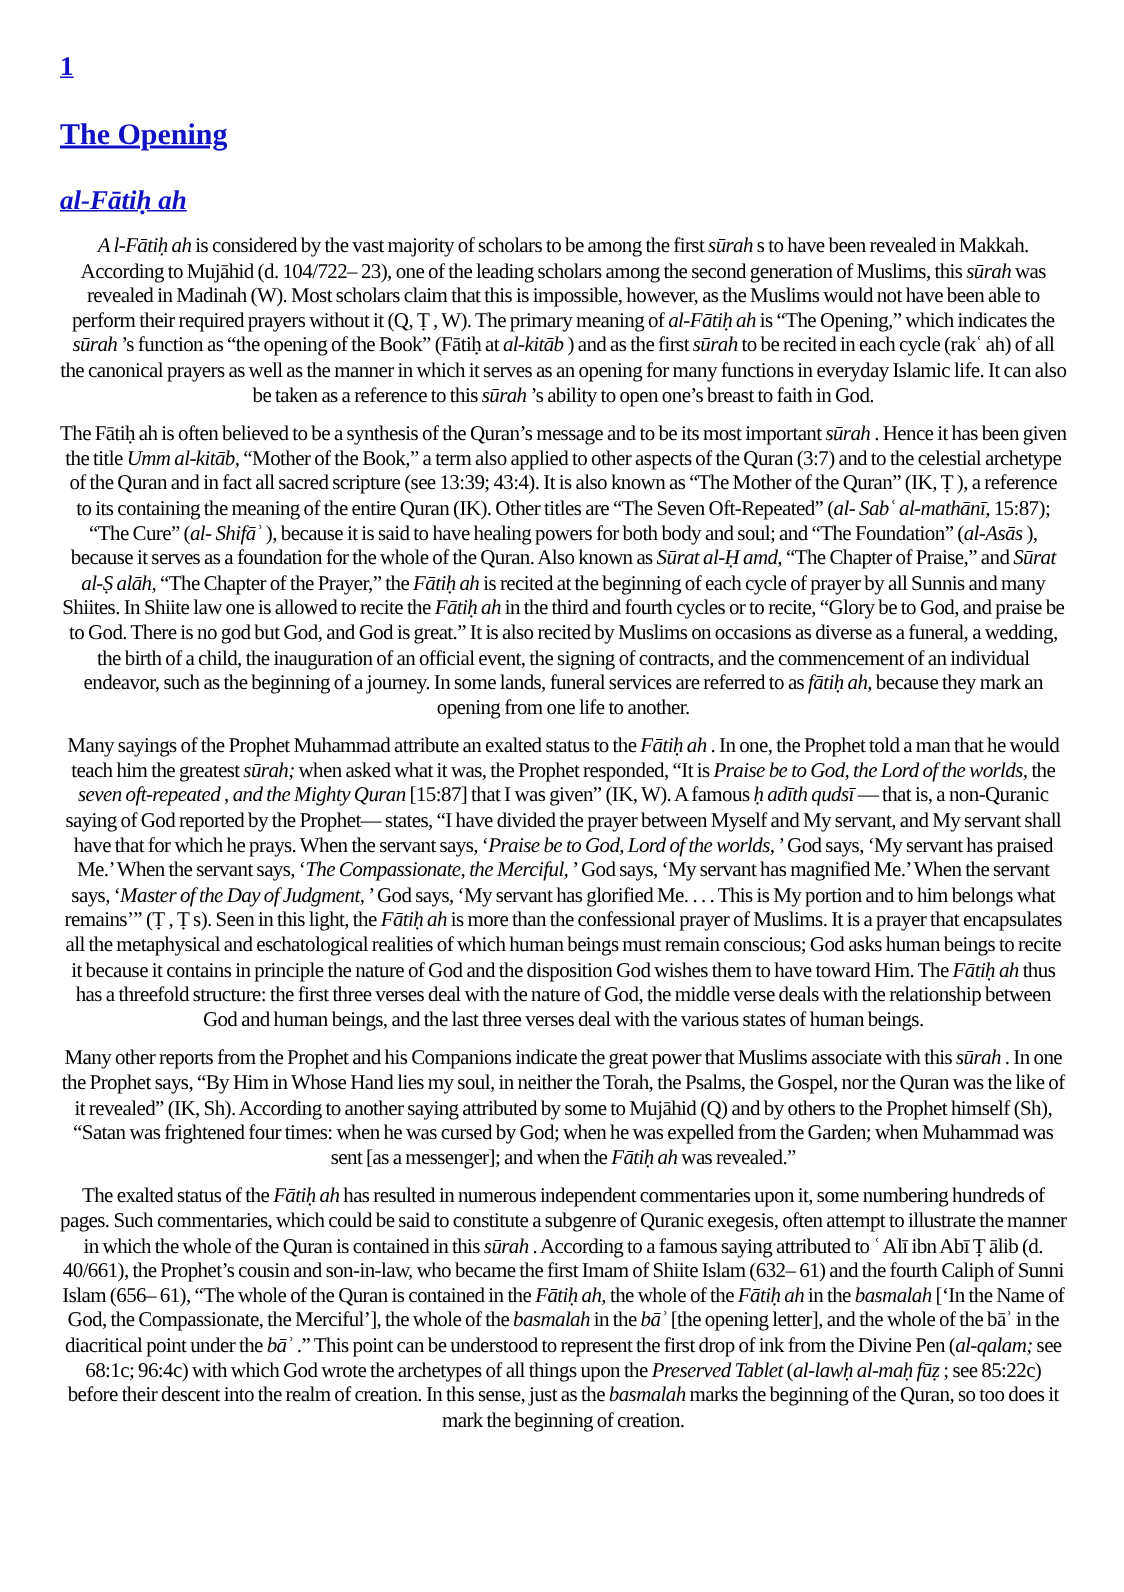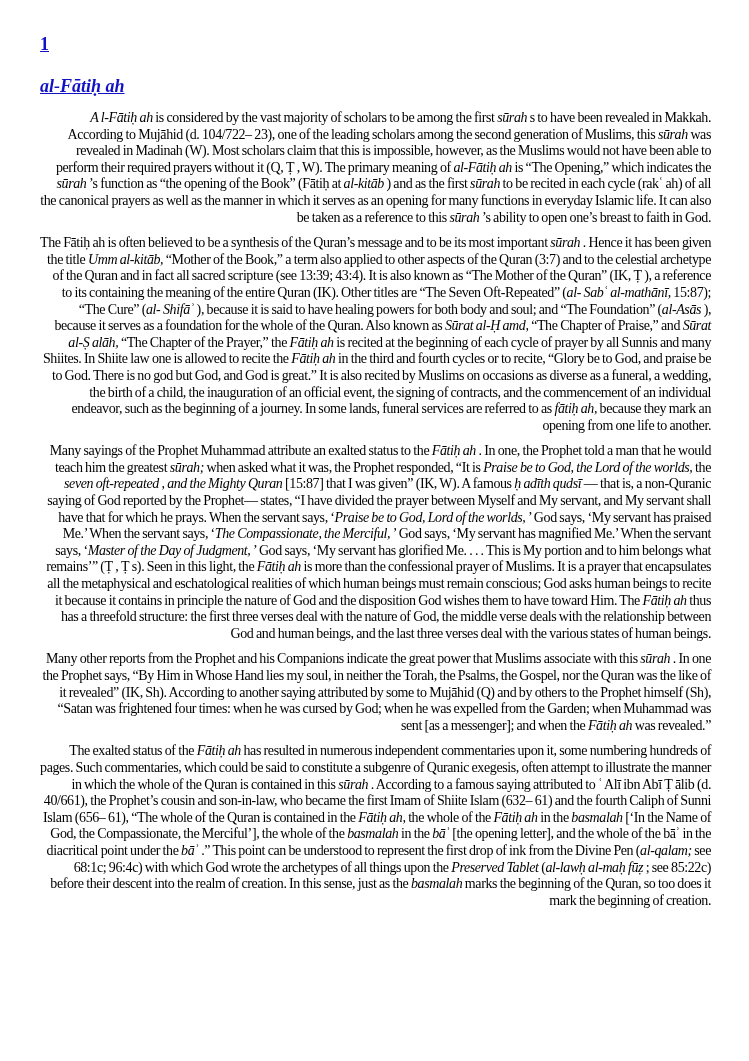--- a/index.html
+++ b/index.html
@@ -44,31 +44,32 @@
   }
   .body-text {
     margin-top: 13px;
   }
   .body-text p {
     margin: 0 0 9px 0;
     font-size: 14px;
     line-height: 16.6px;
     letter-spacing: -0.4px;
     word-spacing: -0.5px;
-    text-align: right;
+    text-align: center;
     color: #000000;
   }
   .body-text i { font-style: italic; }
 </style>
 </head>
 <body>
 
 <div class="page" style="background: rgb(255, 255, 255); color: rgb(0, 0, 0);">
   <div class="content">
     <h2 class="chapter-number" style="color: rgb(18, 18, 196);">1</h2>
+    <h1 class="chapter-title" style="color: rgb(18, 18, 196);">The Opening</h1>
     <h3 class="chapter-subtitle" style="color: rgb(18, 18, 196);">al-Fātiḥ ah</h3>
     <div class="body-text">
         <p><i>A l-Fātiḥ ah</i><span> is considered by the vast majority of scholars to be among the first </span><i>sūrah</i><span> s to have been revealed in Makkah. According to Mujāhid (d. 104/722– 23), one of the leading scholars among the second generation of Muslims, this </span><i>sūrah</i><span> was revealed in Madinah (W). Most scholars claim that this is impossible, however, as the Muslims would not have been able to perform their required prayers without it (Q, Ṭ , W). The primary meaning of </span><i>al-Fātiḥ ah</i><span> is “The Opening,” which indicates the </span><i>sūrah</i><span> ’s function as “the opening of the Book” (Fātiḥ at </span><i>al-kitāb</i><span> ) and as the first </span><i>sūrah</i><span> to be recited in each cycle (rakʿ ah) of all the canonical prayers as well as the manner in which it serves as an opening for many functions in everyday Islamic life. It can also be taken as a reference to this </span><i>sūrah</i><span> ’s ability to open one’s breast to faith in God.</span></p>
         <p><span>The Fātiḥ ah is often believed to be a synthesis of the Quran’s message and to be its most important </span><i>sūrah</i><span> . Hence it has been given the title </span><i>Umm al-kitāb,</i><span> “Mother of the Book,” a term also applied to other aspects of the Quran (3:7) and to the celestial archetype of the Quran and in fact all sacred scripture (see 13:39; 43:4). It is also known as “The Mother of the Quran” (IK, Ṭ ), a reference to its containing the meaning of the entire Quran (IK). Other titles are “The Seven Oft-Repeated” (</span><i>al- Sabʿ al-mathānī,</i><span> 15:87); “The Cure” (</span><i>al- Shifāʾ</i><span> ), because it is said to have healing powers for both body and soul; and “The Foundation” (</span><i>al-Asās</i><span> ), because it serves as a foundation for the whole of the Quran. Also known as </span><i>Sūrat al-Ḥ amd,</i><span> “The Chapter of Praise,” and </span><i>Sūrat al-Ṣ alāh,</i><span> “The Chapter of the Prayer,” the </span><i>Fātiḥ ah</i><span> is recited at the beginning of each cycle of prayer by all Sunnis and many Shiites. In Shiite law one is allowed to recite the </span><i>Fātiḥ ah</i><span> in the third and fourth cycles or to recite, “Glory be to God, and praise be to God. There is no god but God, and God is great.” It is also recited by Muslims on occasions as diverse as a funeral, a wedding, the birth of a child, the inauguration of an official event, the signing of contracts, and the commencement of an individual endeavor, such as the beginning of a journey. In some lands, funeral services are referred to as </span><i>fātiḥ ah,</i><span> because they mark an opening from one life to another.</span></p>
         <p><span>Many sayings of the Prophet Muhammad attribute an exalted status to the </span><i>Fātiḥ ah</i><span> . In one, the Prophet told a man that he would teach him the greatest </span><i>sūrah;</i><span> when asked what it was, the Prophet responded, “It is </span><i>Praise be to God, the Lord of the worlds,</i><span> the </span><i>seven oft-repeated</i><span> , </span><i>and the Mighty Quran</i><span> [15:87] that I was given” (IK, W). A famous </span><i>ḥ adīth qudsī</i><span> — that is, a non-Quranic saying of God reported by the Prophet— states, “I have divided the prayer between Myself and My servant, and My servant shall have that for which he prays. When the servant says, ‘</span><i>Praise be to God, Lord of the worlds,</i><span> ’ God says, ‘My servant has praised Me.’ When the servant says, ‘</span><i>The Compassionate, the Merciful,</i><span> ’ God says, ‘My servant has magnified Me.’ When the servant says, ‘</span><i>Master of the Day of Judgment,</i><span> ’ God says, ‘My servant has glorified Me. . . . This is My portion and to him belongs what remains’” (Ṭ , Ṭ s). Seen in this light, the </span><i>Fātiḥ ah</i><span> is more than the confessional prayer of Muslims. It is a prayer that encapsulates all the metaphysical and eschatological realities of which human beings must remain conscious; God asks human beings to recite it because it contains in principle the nature of God and the disposition God wishes them to have toward Him. The </span><i>Fātiḥ ah</i><span> thus has a threefold structure: the first three verses deal with the nature of God, the middle verse deals with the relationship between God and human beings, and the last three verses deal with the various states of human beings.</span></p>
         <p><span>Many other reports from the Prophet and his Companions indicate the great power that Muslims associate with this </span><i>sūrah</i><span> . In one the Prophet says, “By Him in Whose Hand lies my soul, in neither the Torah, the Psalms, the Gospel, nor the Quran was the like of it revealed” (IK, Sh). According to another saying attributed by some to Mujāhid (Q) and by others to the Prophet himself (Sh), “Satan was frightened four times: when he was cursed by God; when he was expelled from the Garden; when Muhammad was sent [as a messenger]; and when the </span><i>Fātiḥ ah</i><span> was revealed.”</span></p>
         <p><span>The exalted status of the </span><i>Fātiḥ ah</i><span> has resulted in numerous independent commentaries upon it, some numbering hundreds of pages. Such commentaries, which could be said to constitute a subgenre of Quranic exegesis, often attempt to illustrate the manner in which the whole of the Quran is contained in this </span><i>sūrah</i><span> . According to a famous saying attributed to ʿ Alī ibn Abī Ṭ ālib (d. 40/661), the Prophet’s cousin and son-in-law, who became the first Imam of Shiite Islam (632– 61) and the fourth Caliph of Sunni Islam (656– 61), “The whole of the Quran is contained in the </span><i>Fātiḥ ah,</i><span> the whole of the </span><i>Fātiḥ ah</i><span> in the </span><i>basmalah</i><span> [‘In the Name of God, the Compassionate, the Merciful’], the whole of the </span><i>basmalah</i><span> in the </span><i>bāʾ</i><span> [the opening letter], and the whole of the bāʾ in the diacritical point under the </span><i>bāʾ</i><span> .” This point can be understood to represent the first drop of ink from the Divine Pen (</span><i>al-qalam;</i><span> see 68:1c; 96:4c) with which God wrote the archetypes of all things upon the </span><i>Preserved Tablet</i><span> (</span><i>al-lawḥ al-maḥ fūẓ</i><span> ; see 85:22c) before their descent into the realm of creation. In this sense, just as the </span><i>basmalah</i><span> marks the beginning of the Quran, so too does it mark the beginning of creation.</span></p>
       </div>
   </div>
 </div>

